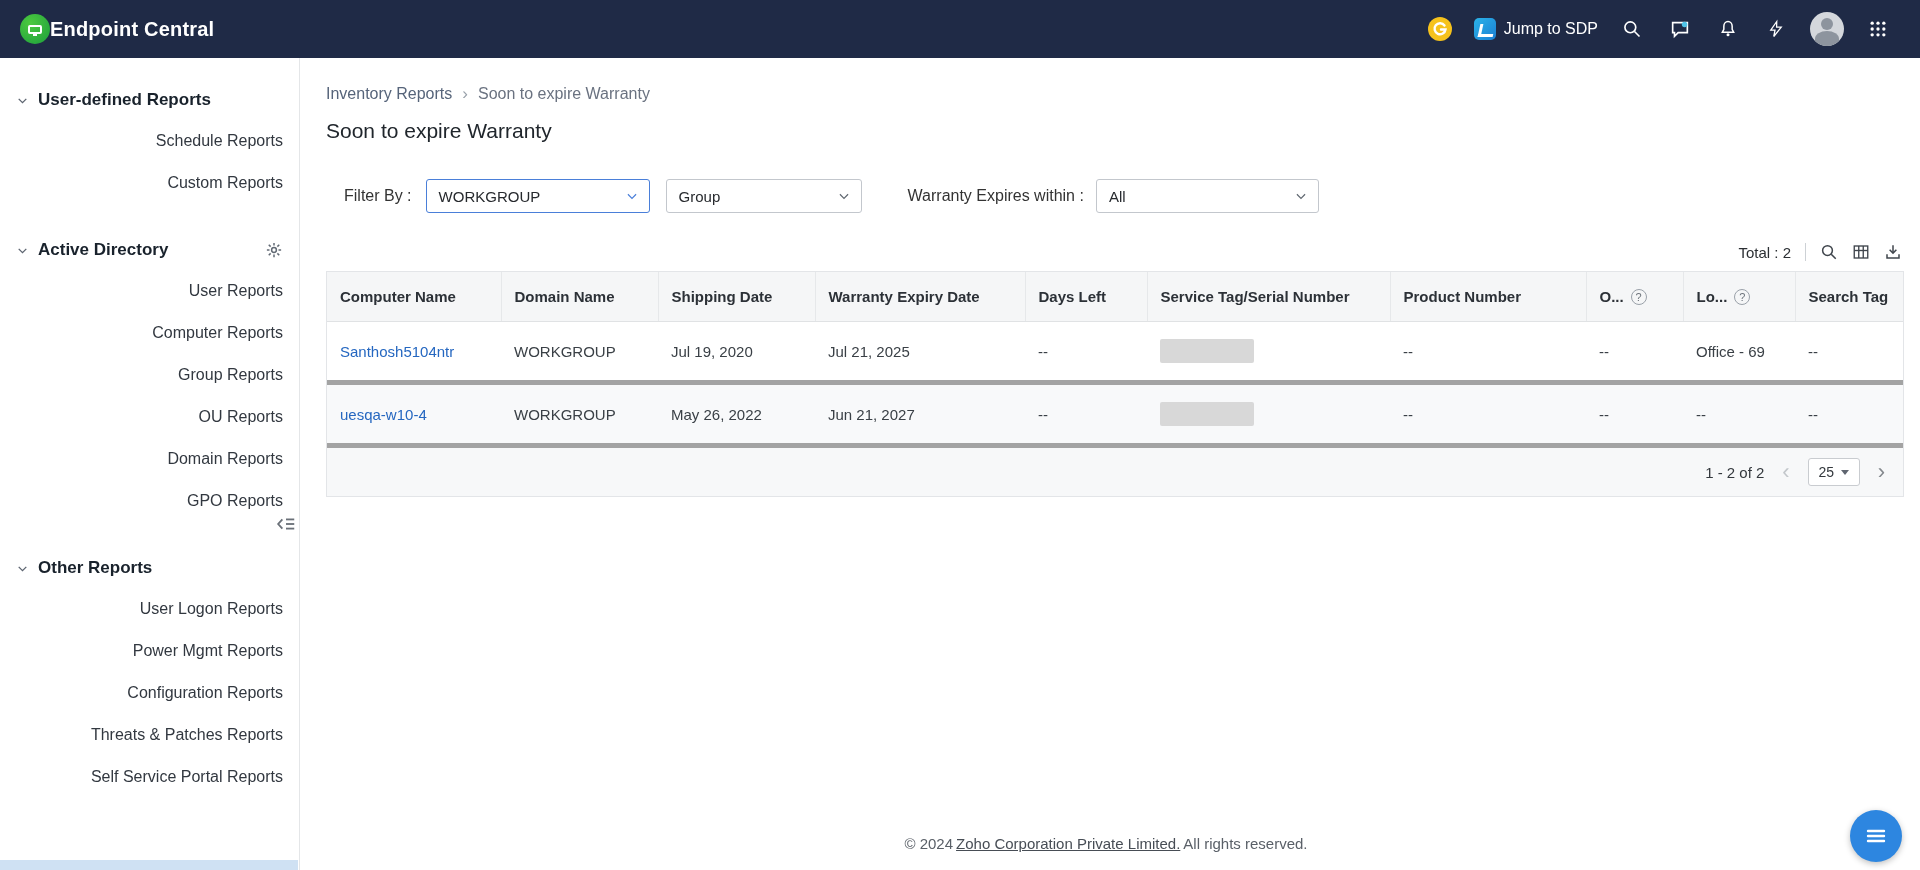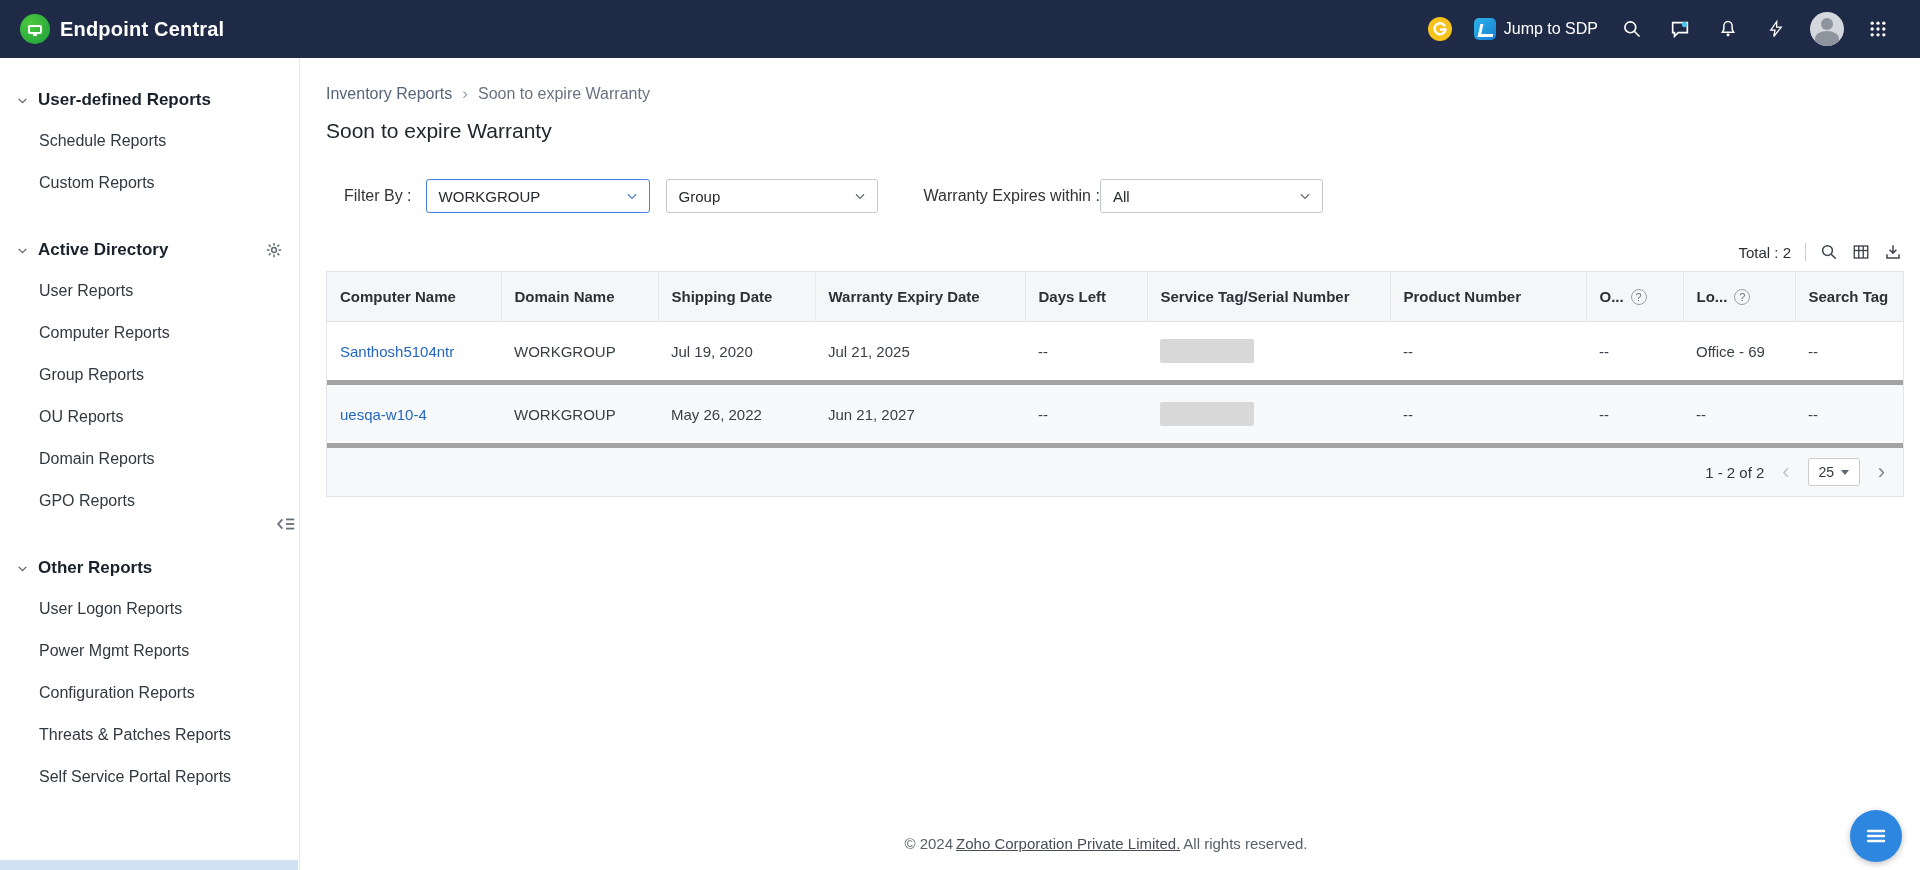--- a/index.html
+++ b/index.html
@@ -1,21 +1,21 @@
 <!DOCTYPE html>
 <html><head>
 <meta charset="utf-8">
 <style>
   * { box-sizing: border-box; margin: 0; padding: 0; }
   html,body { width:1920px; height:870px; overflow:hidden; font-family:"Liberation Sans", sans-serif; background:#fff; }
   body { display:flex; flex-direction:column; }
 
   
   .topbar { height:58px; background:#1f2a46; display:flex; align-items:stretch; color:#fff; flex:0 0 58px; }
-  .brand { display:flex; align-items:center; gap:10px; padding:0 26px 0 20px; }
+  .brand { display:flex; align-items:center; padding:0 26px 0 20px; }
   .brand-logo { width:30px; height:30px; border-radius:50%; background:radial-gradient(circle at 35% 30%, #4cc93f, #1d9e3c); display:flex; align-items:center; justify-content:center; }
   .brand-logo .screen { width:14px; height:9px; border:2px solid #fff; border-radius:2px; position:relative; }
   .brand-logo .screen::after { content:""; position:absolute; left:3px; right:3px; bottom:-4px; height:2px; background:#fff; }
   .brand-name { font-size:20px; font-weight:bold; letter-spacing:.2px; }
   .nav { display:flex; align-items:stretch; }
   .nav-item { display:flex; align-items:center; padding:0 17px; font-size:16.5px; color:#e9edf4; cursor:pointer; }
   .nav-item.active { background:#17223e; }
   .top-right { margin-left:auto; display:flex; align-items:center; gap:20px; padding-right:28px; }
   .icon-btn { display:flex; align-items:center; justify-content:center; width:28px; height:28px; cursor:pointer; color:#fff; }
   .zia { width:26px; height:26px; }
@@ -24,21 +24,21 @@
   .sdp-logo::after { content:""; position:absolute; left:5px; top:6px; width:12px; height:10px; border-left:3px solid #fff; border-bottom:3px solid #fff; transform:skewX(-12deg); }
   .sdp-label { font-size:16px; }
   .avatar { width:34px; height:34px; border-radius:50%; background:#d4d7dc; overflow:hidden; position:relative; cursor:pointer; }
   .avatar .head { position:absolute; top:6px; left:11px; width:12px; height:12px; border-radius:50%; background:#8d949e; }
   .avatar .body { position:absolute; top:19px; left:5px; width:24px; height:16px; border-radius:50% 50% 0 0; background:#8d949e; }
 
   
   .shell { display:flex; flex:1; min-height:0; }
 
   
-  .sidebar { width:300px; flex:0 0 300px; background:#fff; border-right:1px solid #e4e6e8; padding-top:22px; position:relative; }
+  .sidebar { width:300px; flex:0 0 300px; background:#fff; border-right:1px solid #e4e6e8; padding-top:22px; position:relative;text-align:right; }
   .sec-title { display:flex; align-items:center; gap:9px; padding:10px 16px; font-size:17px; font-weight:bold; color:#19222c; cursor:pointer; }
   .sec-title .chev { color:#5c6470; display:flex; }
   .sec-title .gear { margin-left:auto; color:#626a74; display:flex; cursor:pointer; }
   .side-item { padding:12px 16px 12px 39px; font-size:16px; color:#323840; cursor:pointer; }
   .sec { margin-bottom:18px; }
   .sec.gap-top { margin-top:26px; }
   .collapse-toggle { position:absolute; right:2px; top:455px; color:#6a7078; cursor:pointer; }
   .side-strip { position:absolute; bottom:0; left:0; right:1px; height:10px; background:#cfe1f3; }
 
   
@@ -49,22 +49,22 @@
   .bc-current { color:#6a7280; }
   .page-title { margin-top:15px; font-size:21px; color:#20262c; }
 
   .filter-row { margin-top:36px; margin-left:18px; display:flex; align-items:center; gap:14px; }
   .filter-label { font-size:16px; color:#333; }
   .select { height:34px; background:#fff; border:1px solid #c3c7cd; border-radius:3px; display:flex; align-items:center; justify-content:space-between; padding:0 10px 0 12px; font-size:15px; color:#26292d; cursor:pointer; }
   .select.accent { border:1px solid #4a7fd9; }
   .select .sel-chev { color:#5f6770; display:flex; }
   .select.accent .sel-chev { color:#4a7fd9; }
   .w-select1 { width:224px; }
-  .w-select2 { width:212px; margin-left:2px; }
-  .warranty-group { margin-left:32px; display:flex; align-items:center; }
+  .w-select2 { width:196px; margin-left:2px; }
+  .warranty-group { margin-left:32px; display:flex; align-items:center; gap:12px; }
   .w-select3 { width:223px; }
 
   .toolbar { margin-top:30px; display:flex; align-items:center; justify-content:flex-end; gap:14px; padding-right:2px; }
   .total { font-size:15px; color:#2b2f33; }
   .vdiv { width:1px; height:18px; background:#cdd1d5; }
   .tb-icon { color:#3f454c; display:flex; align-items:center; cursor:pointer; }
 
   
   .tablewrap { margin-top:10px; border:1px solid #e3e5e8; }
   table { border-collapse:collapse; width:100%; table-layout:fixed; }

